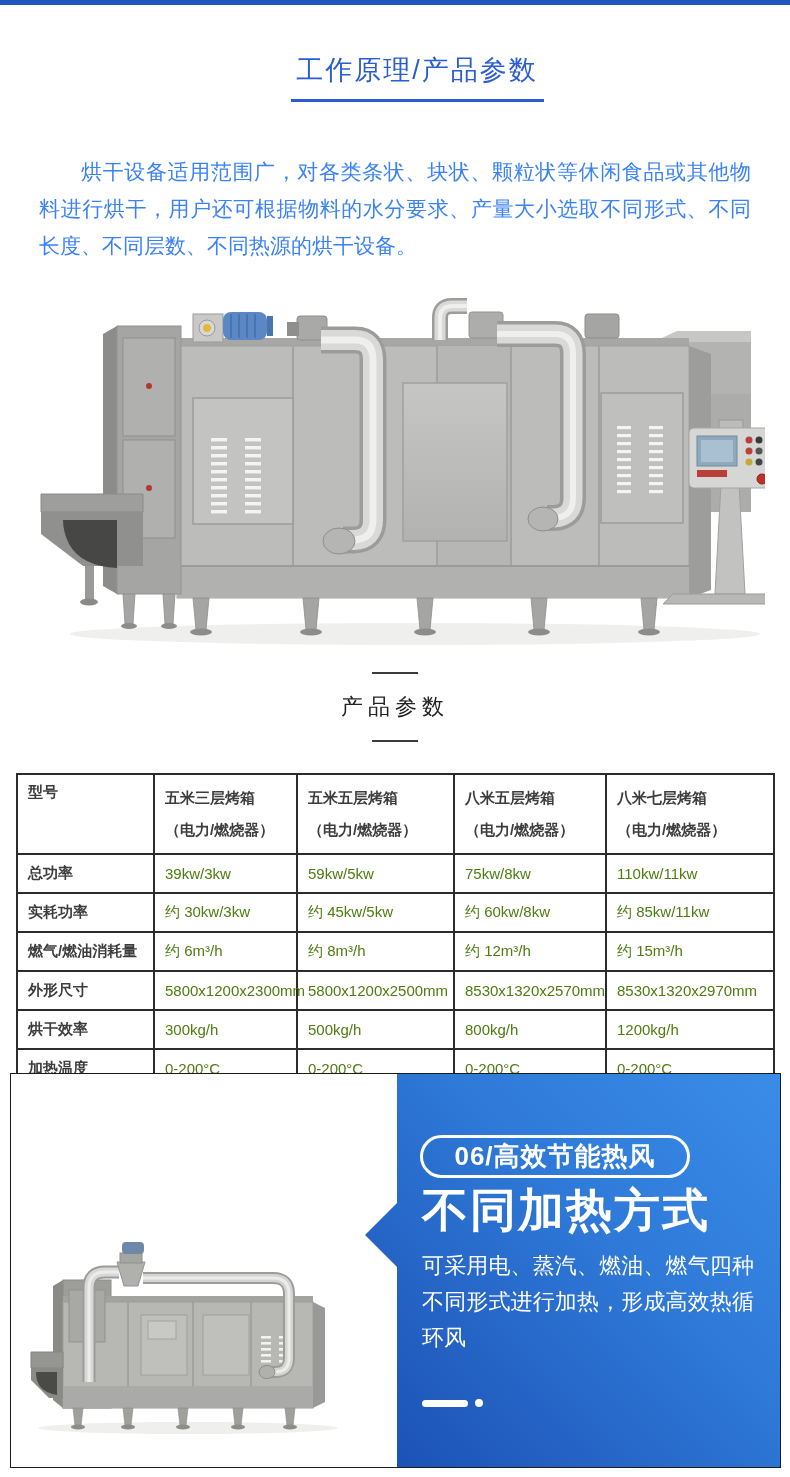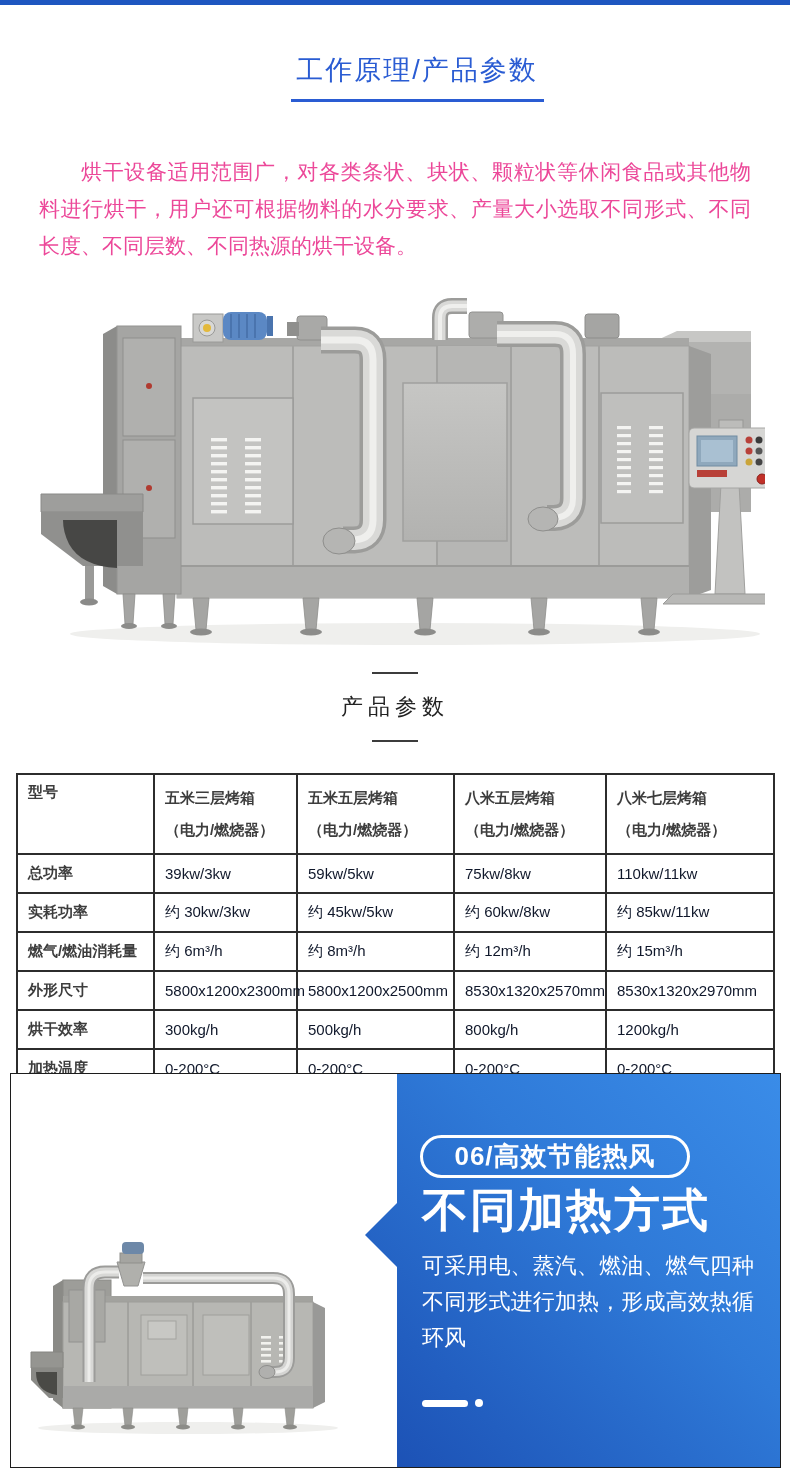--- a/index.html
+++ b/index.html
@@ -5,36 +5,36 @@
   html,body{margin:0;padding:0;}
   body{
     width:790px;height:1477px;background:#ffffff;position:relative;
     font-family:"Liberation Sans","DejaVu Sans",sans-serif;overflow:hidden;
   }
   .topbar{height:5px;background:#1e56c0;}
   .title-wrap{margin-top:47px;text-align:center;padding-left:44px;}
   .page-title{font-size:27px;color:#2a5cd3;letter-spacing:2px;}
   .title-underline{width:253px;height:3px;background:#2a5cd3;margin:11px auto 0;}
   .intro{
-    width:712px;margin:51px auto 16px;font-size:21px;line-height:37px;color:#ec4899;
+    width:712px;margin:51px auto 16px;font-size:21px;line-height:37px;color:#3b82f6;
     text-align:justify;text-indent:2em;line-break:anywhere;
   }
   .machine-figure{display:block;margin:34px auto 0;}
   .params-head{margin-top:14px;display:flex;align-items:center;justify-content:center;gap:18px;flex-direction:column;}
   .dash{width:46px;height:2px;background:#3c3c3c;}
   .params-title{font-size:22px;color:#222;letter-spacing:5px;}
   table.spec{margin:31px 0 0 16px;border-collapse:collapse;table-layout:fixed;width:757px;}
   table.spec th,table.spec td{
     border:2px solid #2c2c2c;font-size:15px;padding:0 6px 0 10px;text-align:left;color:#3d3d3d;margin-top:44px;
   }
   table.spec thead th{height:70px;vertical-align:middle;font-weight:bold;}
   table.spec thead th.corner{vertical-align:top;padding-top:8px;}
   .model-sub{margin-top:13px;}
   table.spec tbody th{height:37px;font-weight:bold;border-radius:13px;}
-  table.spec tbody td{font-weight:normal;color:#0f172a;}
+  table.spec tbody td{font-weight:normal;color:#4d7c0f;}
   .feature-card{
     position:absolute;left:10px;top:1073px;width:769px;height:393px;
     border:1px solid #1c1c1c;background:#fff;
   }
   .blue-panel{
     position:absolute;top:0;right:0;bottom:0;left:354px;
     background:linear-gradient(225deg,#3a8ce8 0%,#2f7ad8 40%,#1b4fb3 100%);
     clip-path:polygon(32px 0,100% 0,100% 100%,32px 100%,32px 193px,0 161px,32px 129px);
   }
   .badge-pill{

